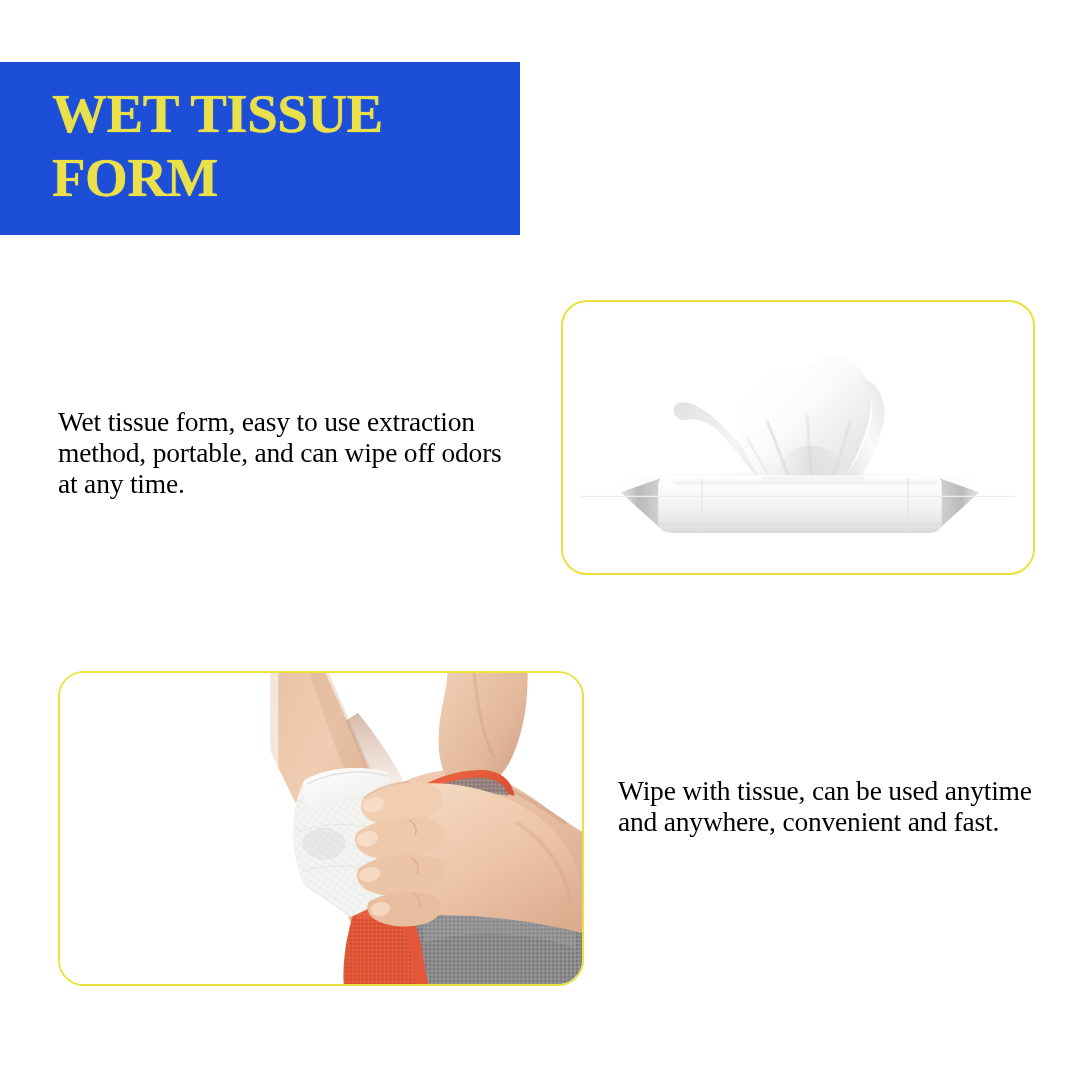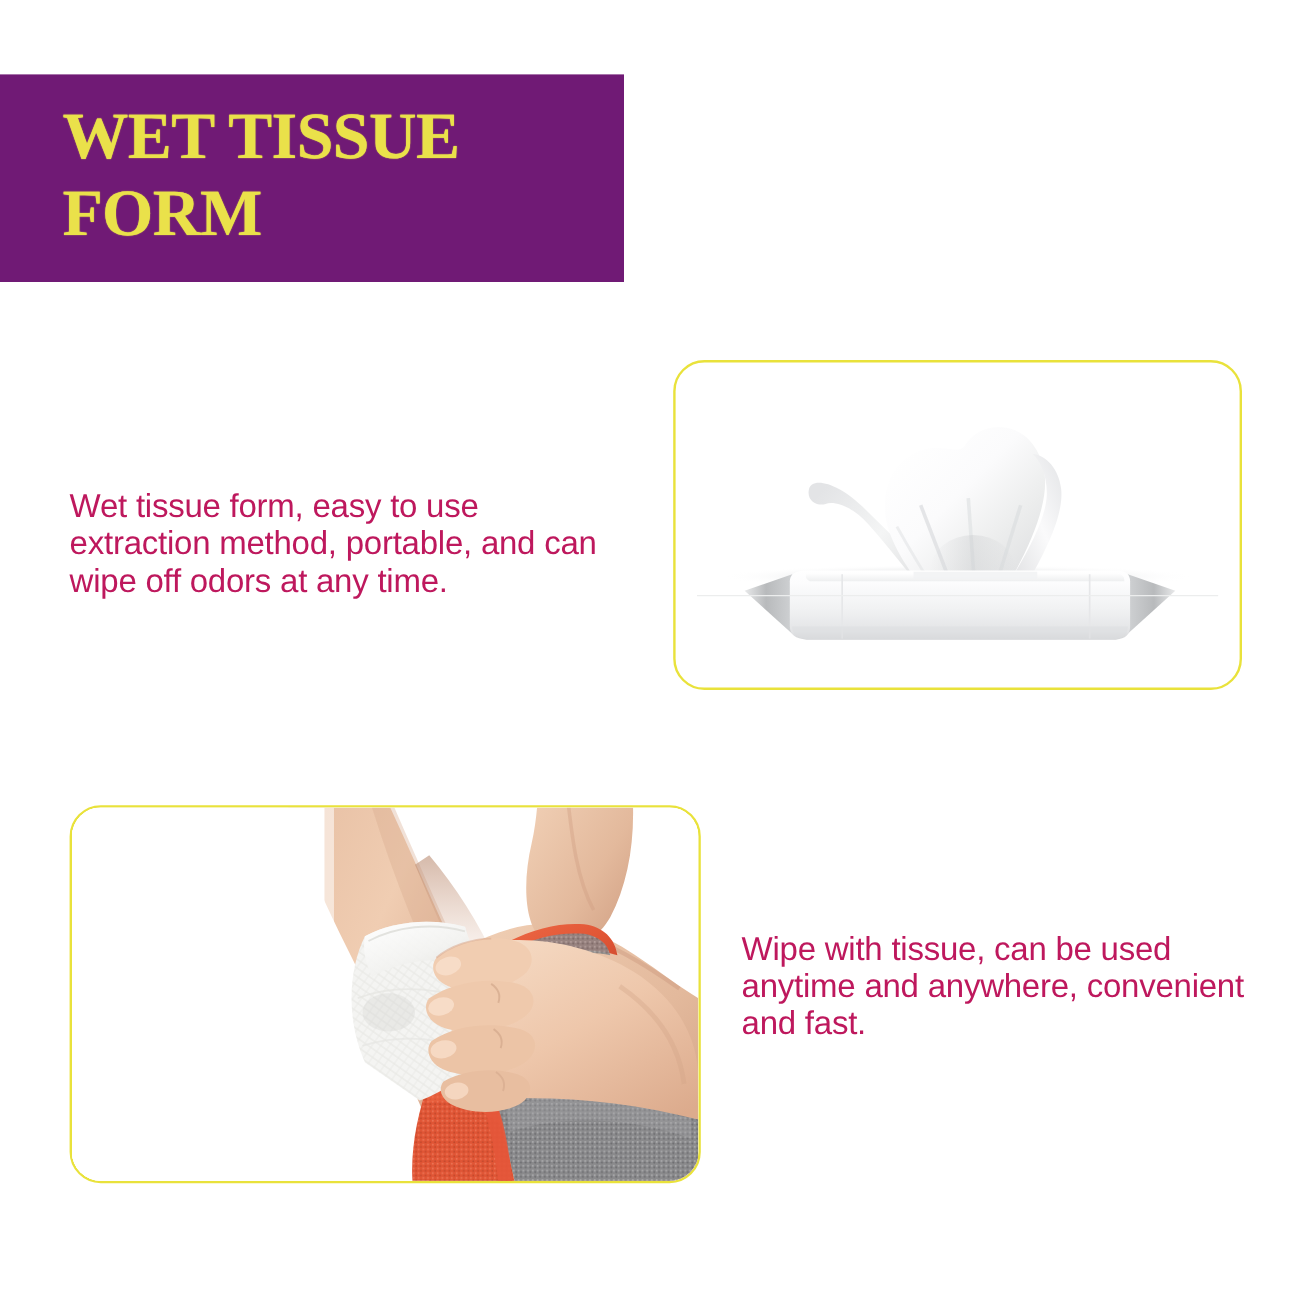--- a/index.html
+++ b/index.html
@@ -16,43 +16,44 @@
     -webkit-font-smoothing: antialiased;
   }
 
   
   #header-banner {
     position: absolute;
     left: 0;
     top: 62px;
     width: 520px;
     height: 173px;
-    background: #701a75;
+    background: #1d4ed8;
     box-sizing: border-box;
     padding: 20px 0 0 52px;
   }
   #header-title {
     font-family: "Liberation Serif", "DejaVu Serif", serif;
     font-weight: bold;
     color: #eae14a;
     font-size: 55px;
     line-height: 64px;
     letter-spacing: -0.5px;
     margin: 0;
     width: 430px;
     text-shadow: 0 0 1px #eae14a;
   }
 
   
   .body-text {
     position: absolute;
-    color: #be185d;
+    color: #000000;
     font-size: 27.5px;
     line-height: 31px;
     letter-spacing: -0.2px;
+    font-family: Liberation Serif, serif;
   }
   #feature-text-1 {
     left: 58px;
     top: 378px;
     width: 452px;
   }
   #feature-text-2 {
     left: 618px;
     top: 747px;
     width: 430px;

